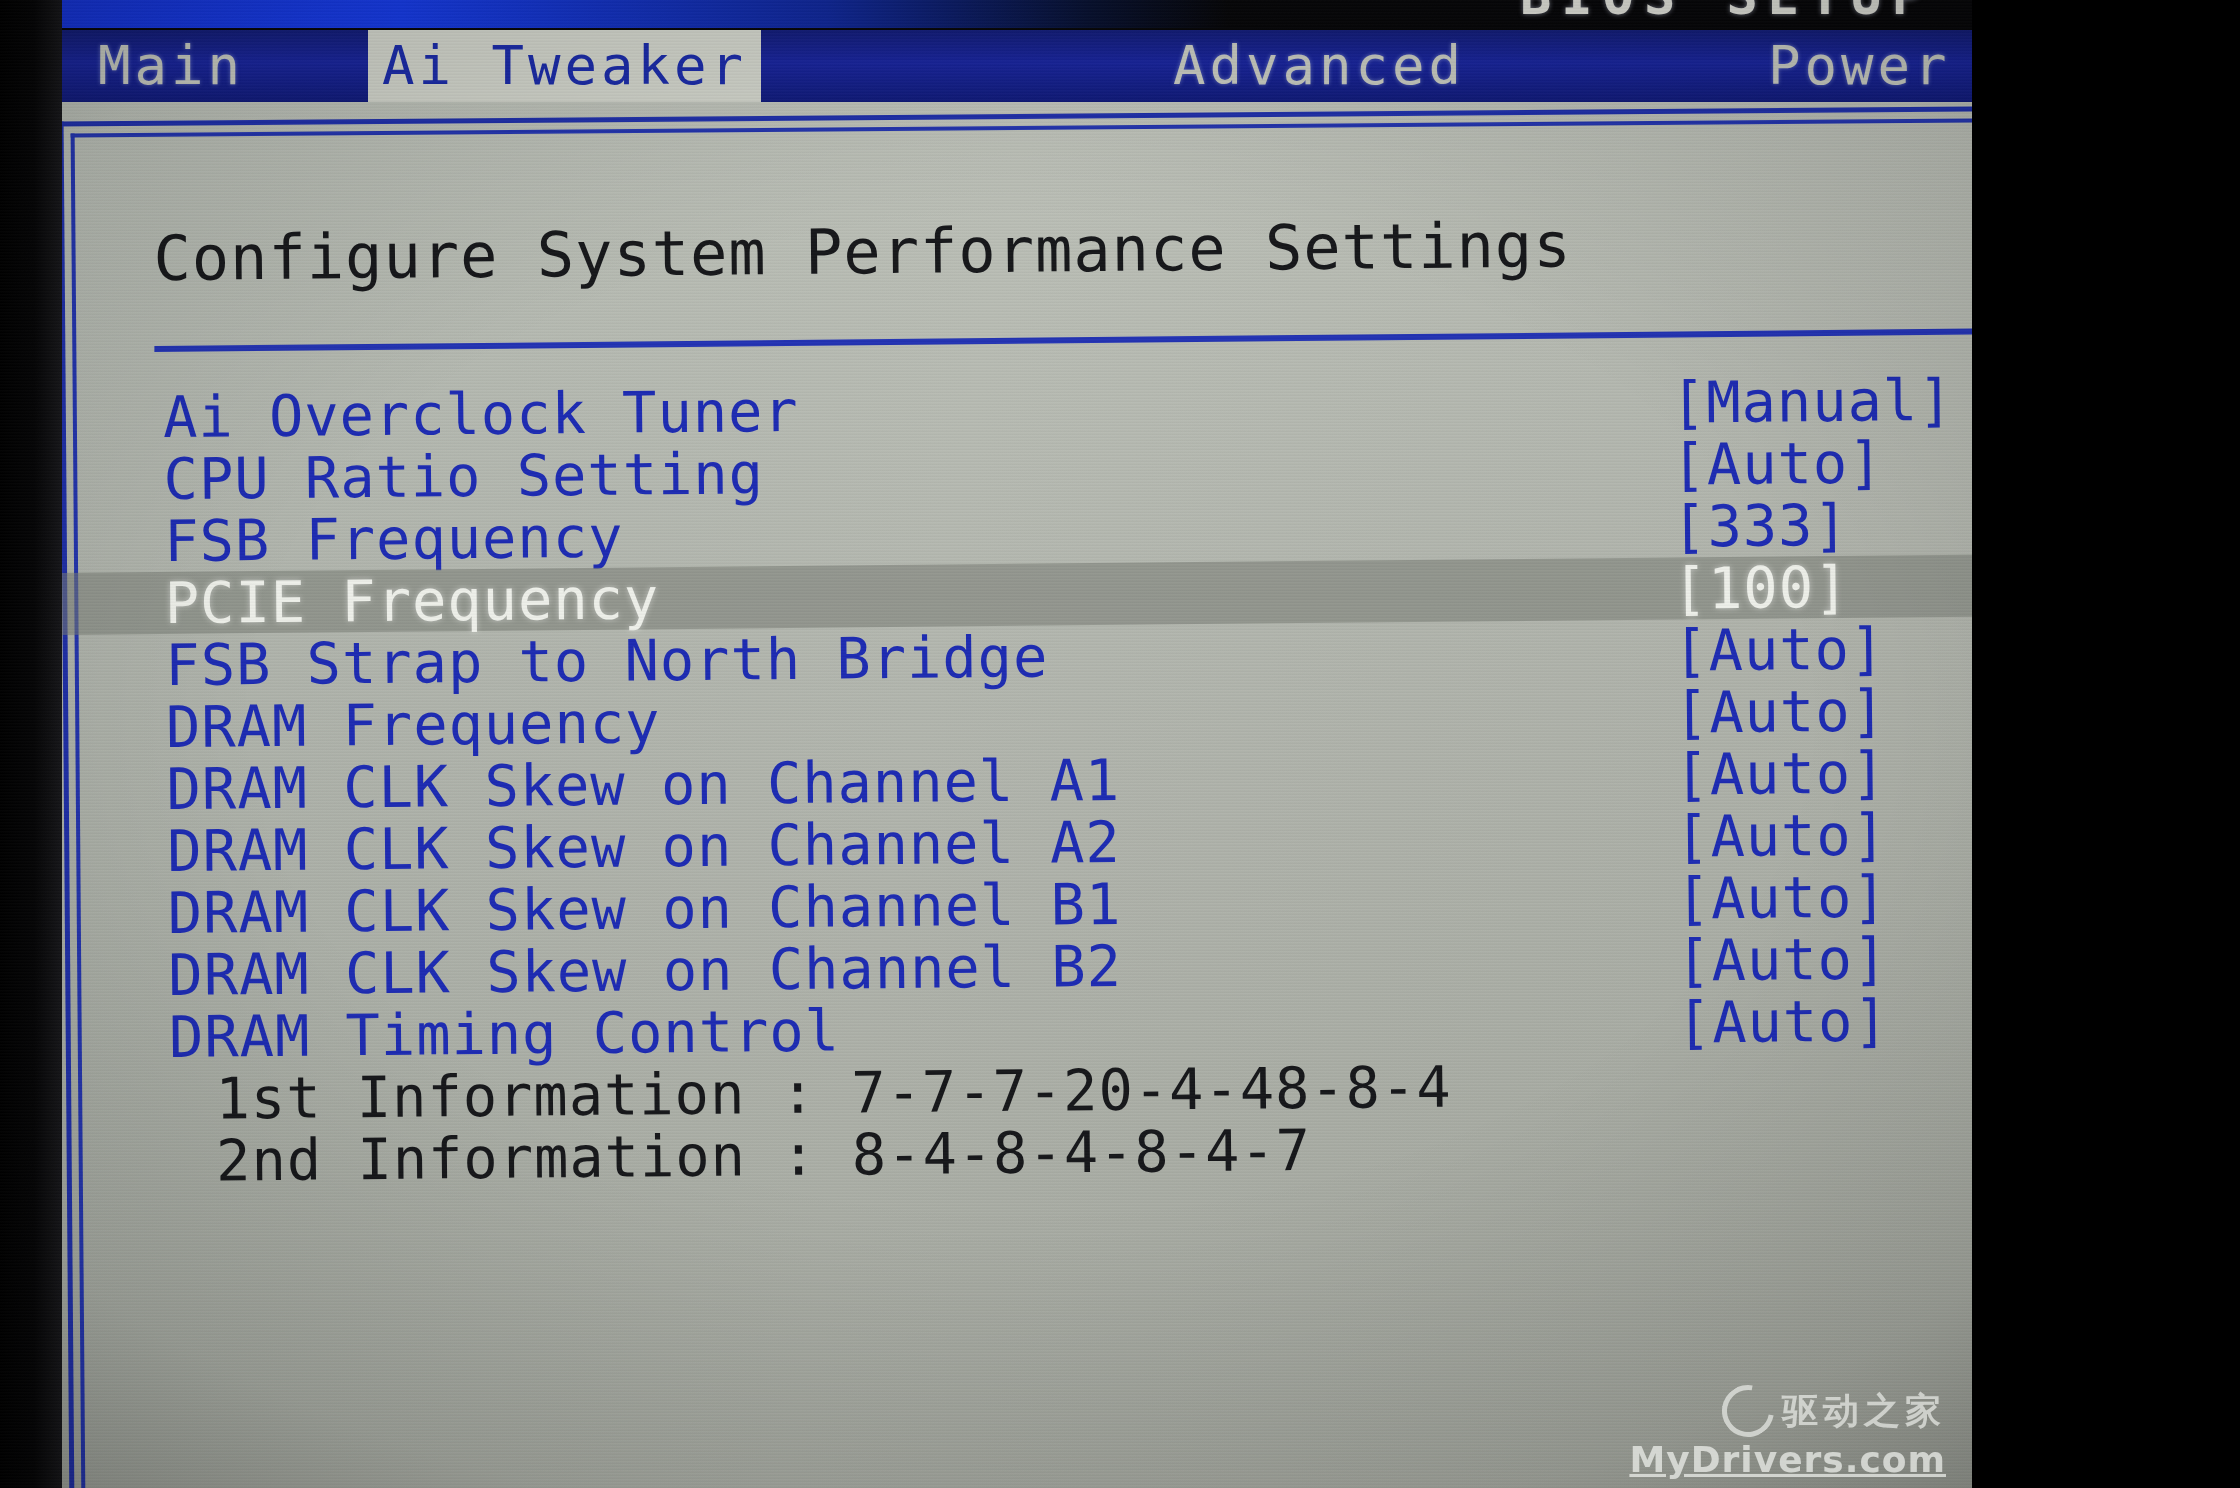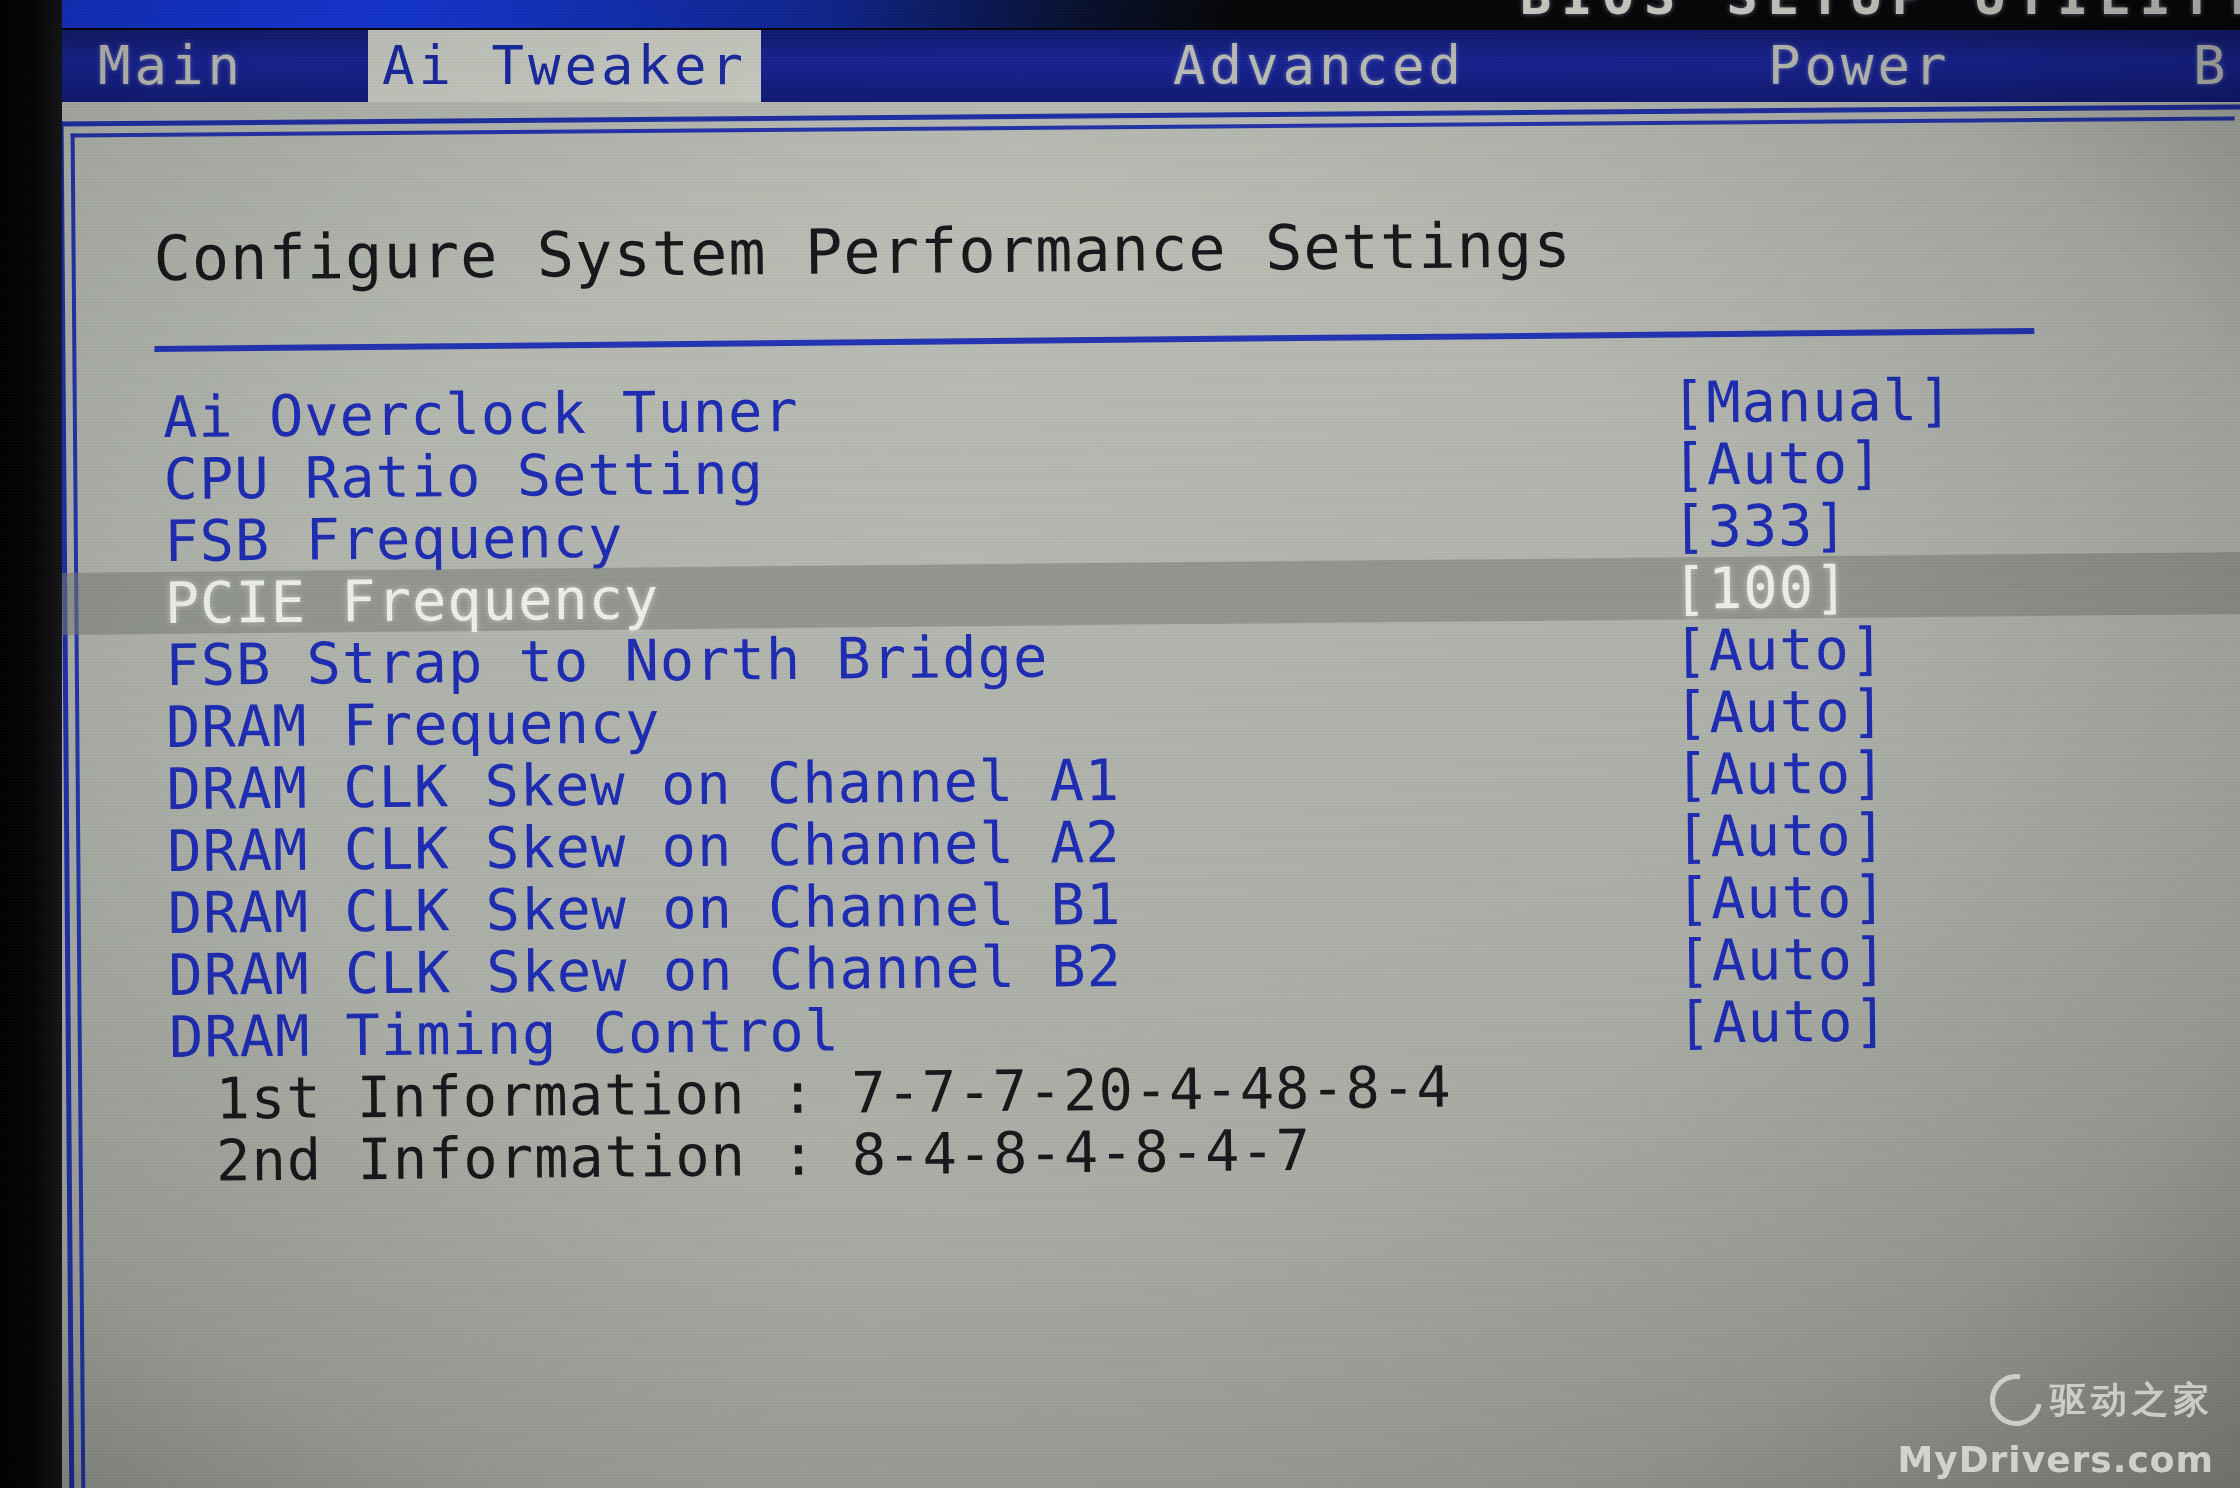--- a/index.html
+++ b/index.html
@@ -10,21 +10,21 @@
   body {
     width: 2240px;
     height: 1488px;
     overflow: hidden;
     font-family: "DejaVu Sans Mono", "Liberation Mono", monospace;
   }
 
   
   #photo {
     position: relative;
-    width: 2240px;
+    width: 1972px;
     height: 1488px;
     background: #701a75;
     overflow: hidden;
   }
 
   
   #bezel-left {
     position: absolute;
     left: 0; top: 0;
     width: 62px; height: 1488px;
@@ -242,21 +242,22 @@
     font-weight: bold;
     color: #e9ebe7;
     letter-spacing: 5px;
   }
   #wm-url {
     font-family: "DejaVu Sans", "Liberation Sans", sans-serif;
     font-size: 36px;
     font-weight: bold;
     color: #f0f2ee;
     letter-spacing: 1px;
-    margin-top: 13px;
+    margin-top: 2px;
+    text-decoration: underline;
   }
 </style>
 </head>
 <body>
 
 <div id="photo">
 
   <div id="title-band">
     <div id="glare"></div>
     <div id="bios-title">BIOS SETUP UTILITY</div>

